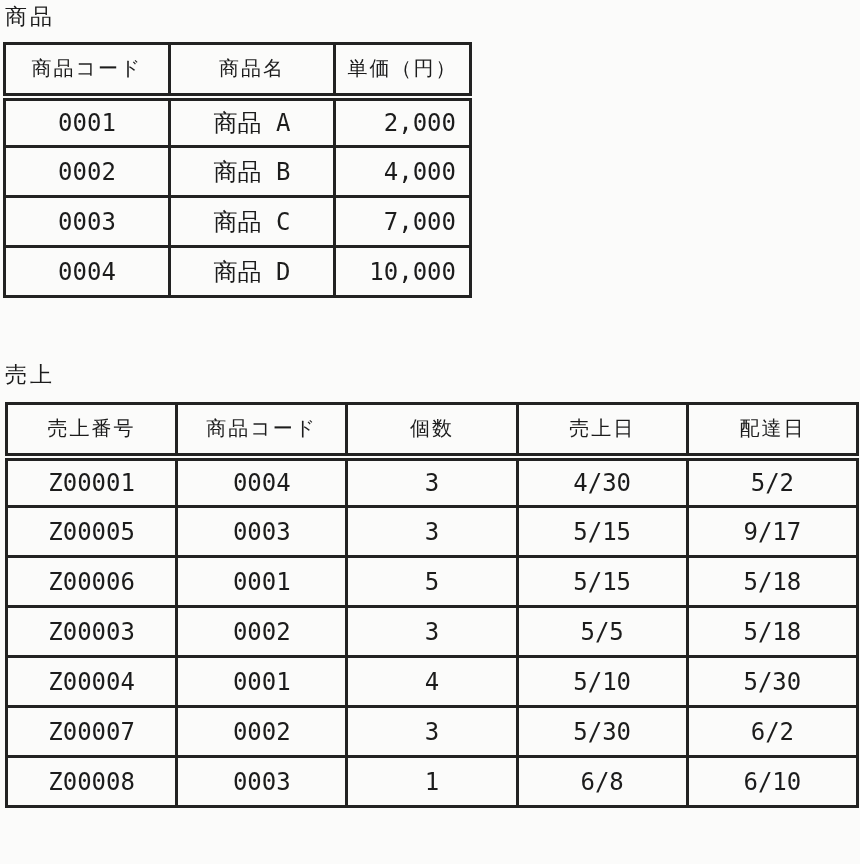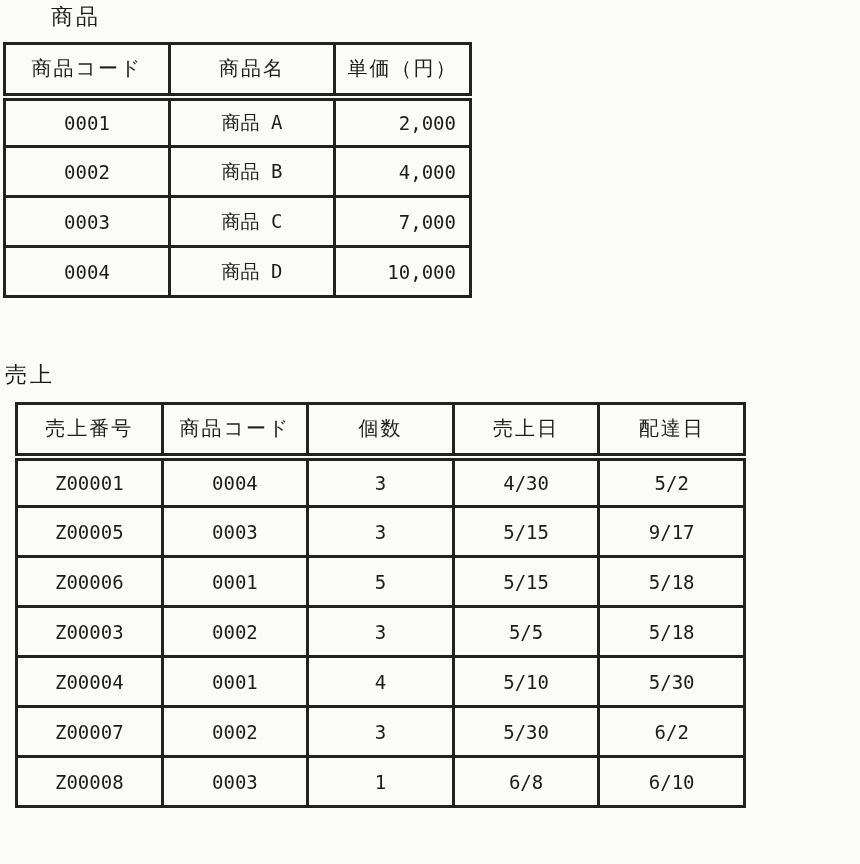--- a/index.html
+++ b/index.html
@@ -22,21 +22,21 @@
   }
   .table-title {
     position: absolute;
     left: 5px;
     font-size: 22px;
     letter-spacing: 3px;
     color: var(--ink);
     font-family: "DejaVu Sans", sans-serif;
     white-space: nowrap;
   }
-  #products-title { top: 2px; margin-left: 46px; }
+  #products-title { top: 2px; }
   #sales-title    { top: 360px; }
 
   table.grid {
     position: absolute;
     border-collapse: collapse;
     table-layout: fixed;
     background: transparent;
   }
   table.grid th, table.grid td {
     border: 3px solid var(--line);
@@ -47,44 +47,44 @@
   table.grid thead th {
     border-bottom: 8px double var(--line);
     font-family: "DejaVu Sans", sans-serif;
     font-weight: normal;
     font-size: 20px;
     letter-spacing: 2px;
     color: var(--ink);
   }
   table.grid tbody td {
     font-family: "DejaVu Sans Mono", "DejaVu Sans", monospace;
-    font-size: 19px;
+    font-size: 24px;
     color: var(--ink);
   }
   table.grid thead tr { height: 53px; }
   table.grid tbody tr { height: 50px; }
 
   #products-table {
     left: 3px;
     top: 42px;
     width: 466px;
   }
   #products-table col.c1 { width: 165px; }
   #products-table col.c2 { width: 165px; }
   #products-table col.c3 { width: 136px; }
   
   #products-table tbody td:nth-child(3) {
     text-align: right;
     padding-right: 13px;
   }
 
   #sales-table {
-    left: 15px;
+    left: 5px;
     top: 402px;
-    width: 731px;
+    width: 854px;
   }
   #sales-table col { width: 20%; }
 </style>
 </head>
 <body>
 
 <div class="page">
 
   <div id="products-title" class="table-title">商品</div>
 

